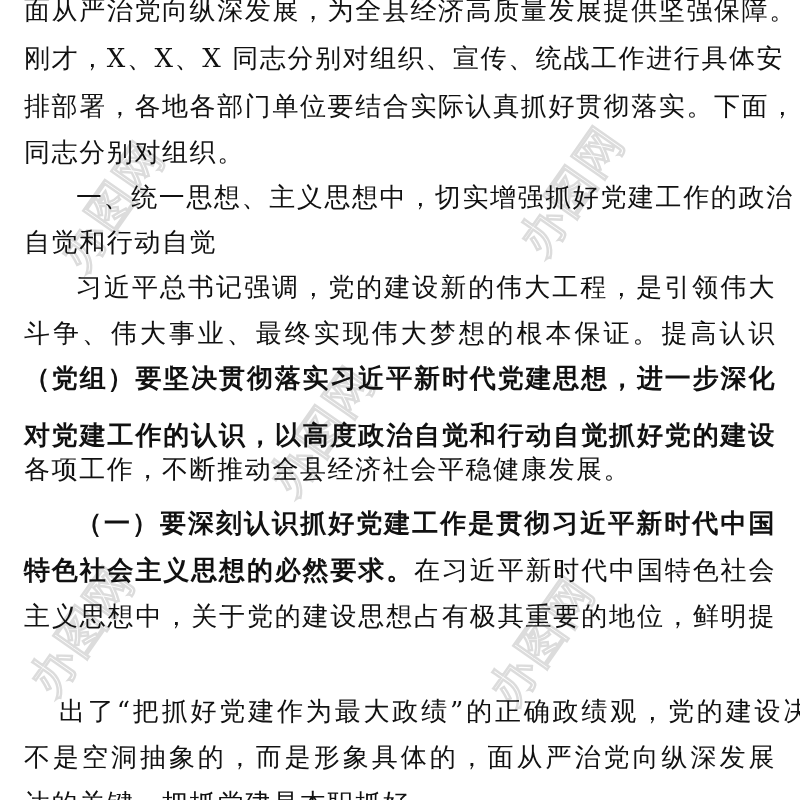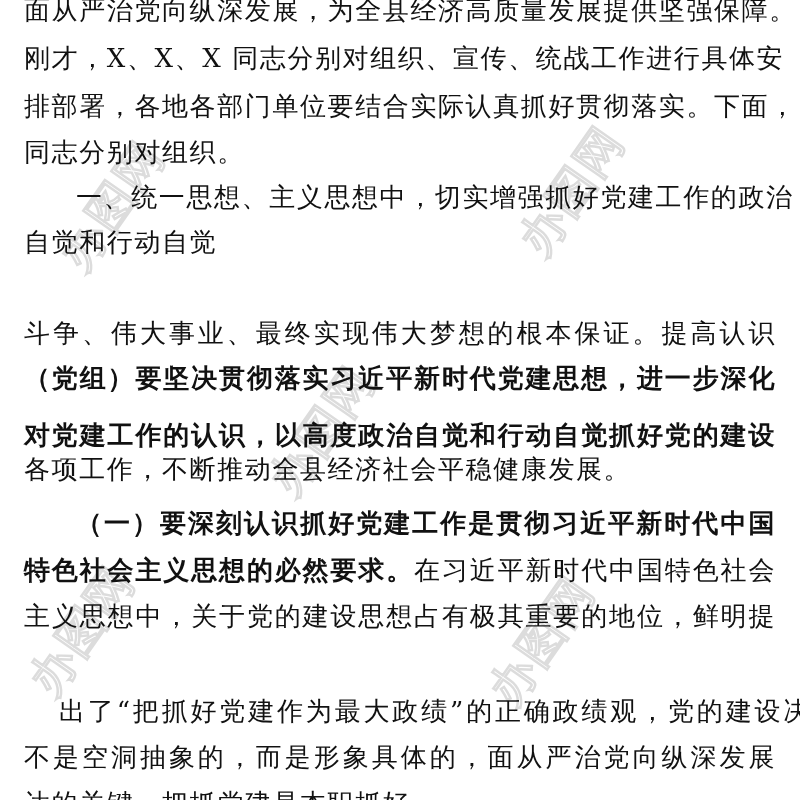--- a/index.html
+++ b/index.html
@@ -62,20 +62,21 @@
   <div class="watermark" style="left:470px; top:610px;">办图网</div>
 
   <div class="line" style="top:-13px;">面从严治党向纵深发展，为全县经济高质量发展提供坚强保障。</div>
   <div class="line" style="top:35px;">刚才，X、X、X 同志分别对组织、宣传、统战工作进行具体安</div>
   <div class="line" style="top:83px;">排部署，各地各部门单位要结合实际认真抓好贯彻落实。下面，</div>
   <div class="line short" style="top:129px;">同志分别对组织。</div>
 
   <div class="line indent" style="top:174px;">一、统一思想、主义思想中，切实增强抓好党建工作的政治</div>
   <div class="line short" style="top:219px;">自觉和行动自觉</div>
 
+  <div class="line indent" style="top:264px;">习近平总书记强调，党的建设新的伟大工程，是引领伟大</div>
   <div class="line" style="top:310px;">斗争、伟大事业、最终实现伟大梦想的根本保证。提高认识</div>
   <div class="line" style="top:355px;font-weight:bold;">（党组）要坚决贯彻落实习近平新时代党建思想，进一步深化</div>
   <div class="line" style="top:412px;font-weight:bold;">对党建工作的认识，以高度政治自觉和行动自觉抓好党的建设</div>
   <div class="line short" style="top:446px;">各项工作，不断推动全县经济社会平稳健康发展。</div>
 
   <div class="line indent bold" style="top:501px;font-family:Liberation Serif, serif;">（一）要深刻认识抓好党建工作是贯彻习近平新时代中国</div>
   <div class="line" style="top:547px;">
     <span class="bold">特色社会主义思想的必然要求。</span><span>在习近平新时代中国特色社会</span>
   </div>
   <div class="line" style="top:593px;">主义思想中，关于党的建设思想占有极其重要的地位，鲜明提</div>

